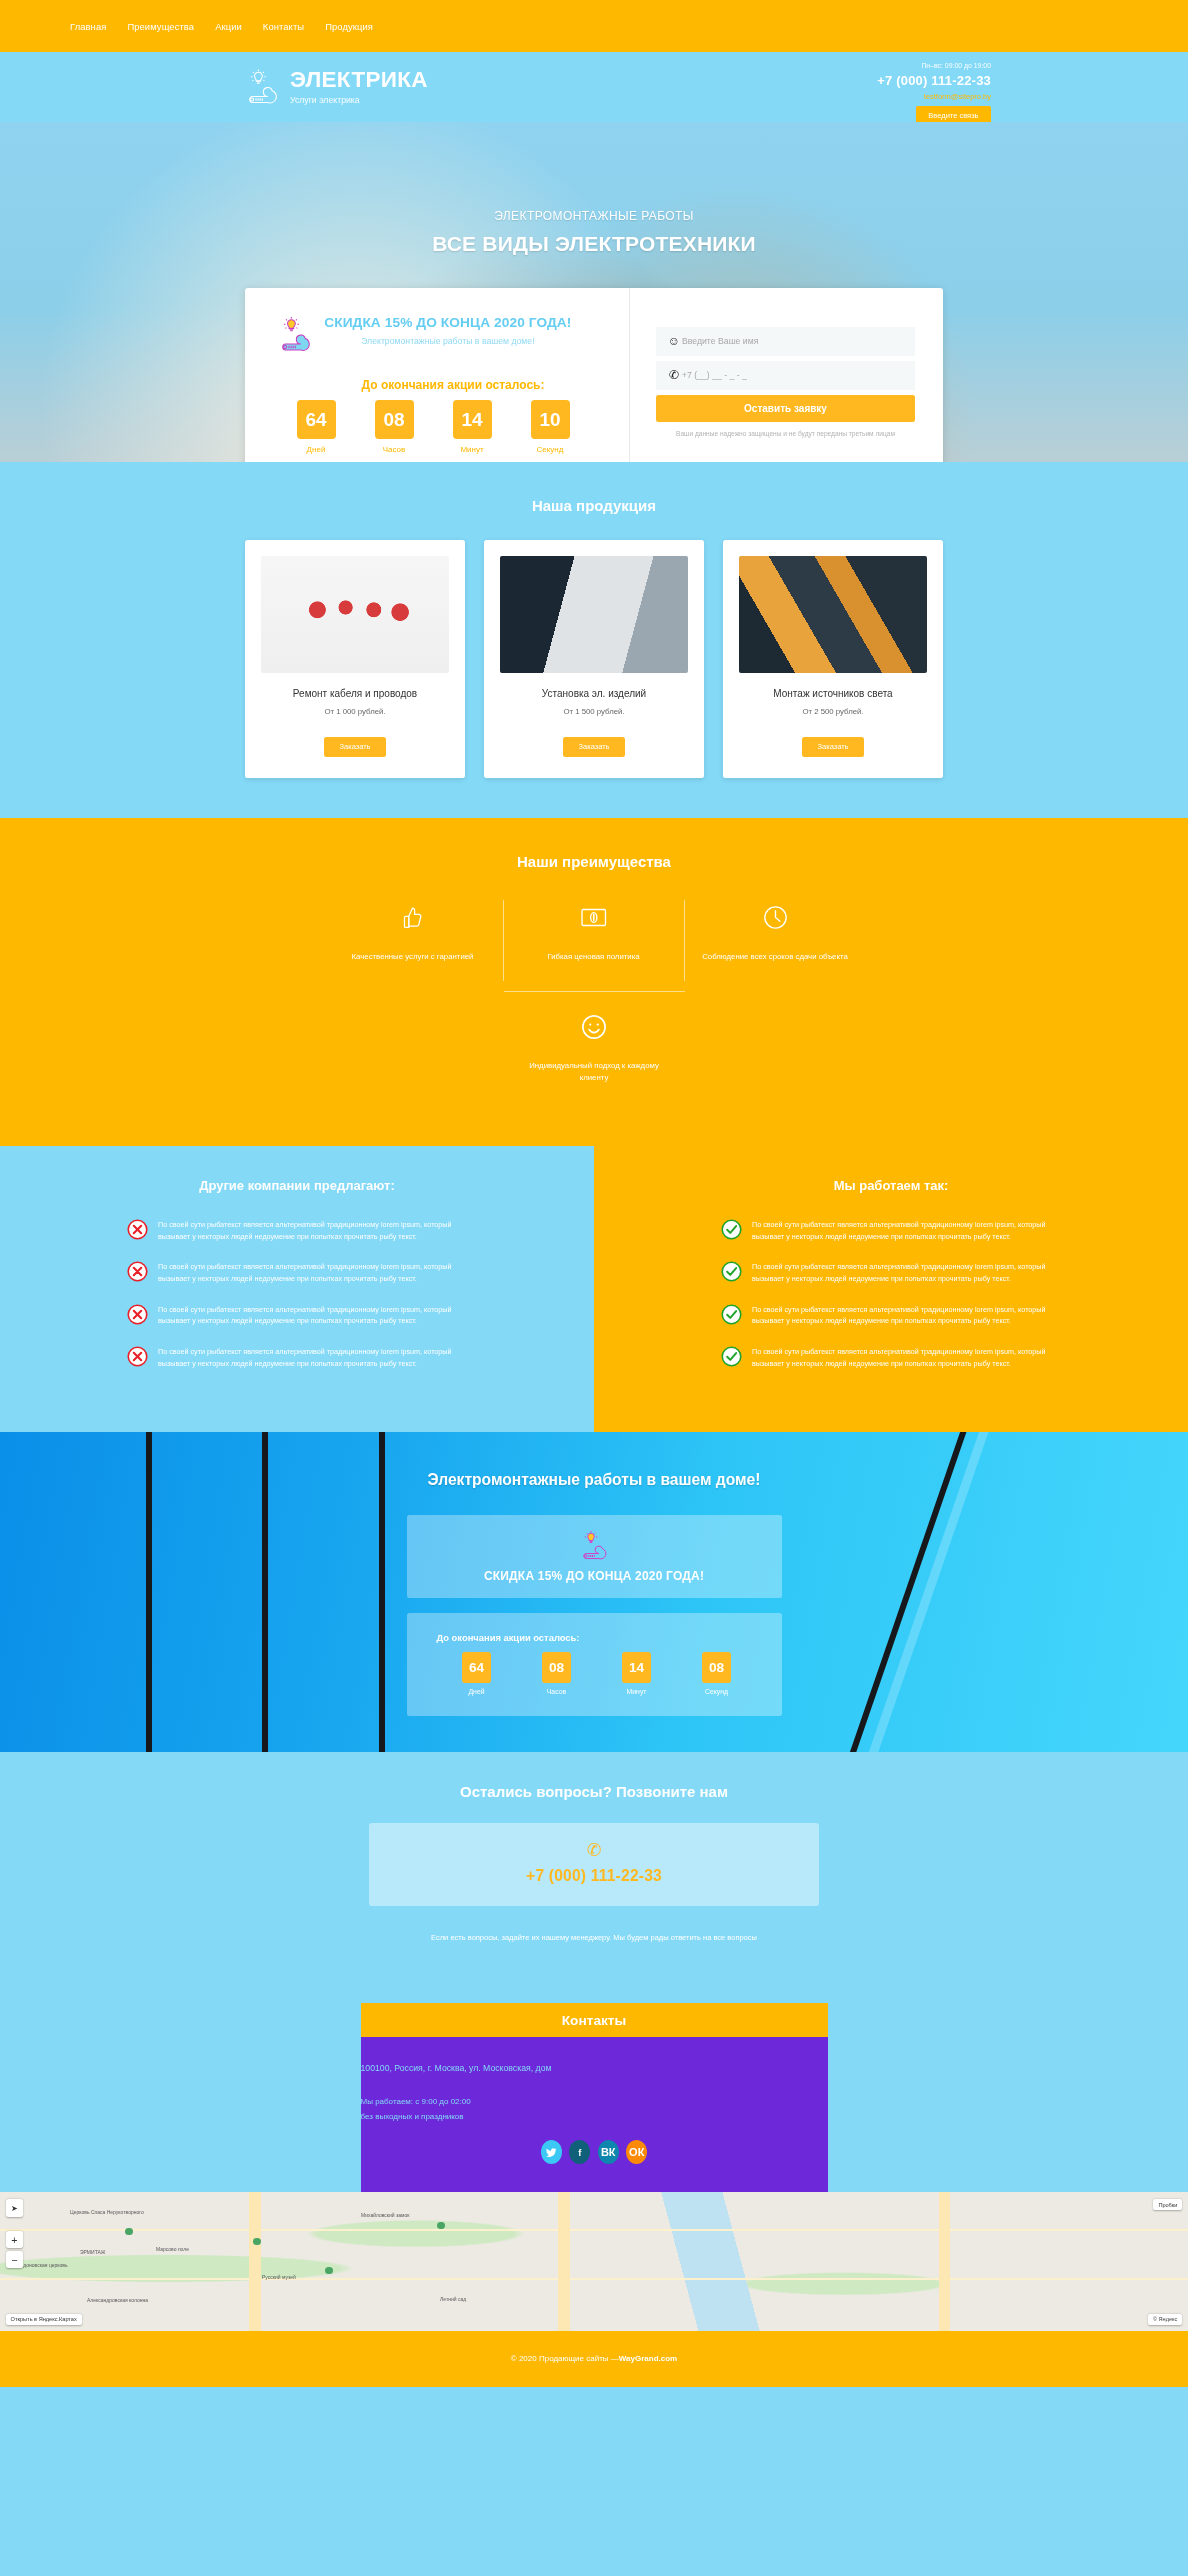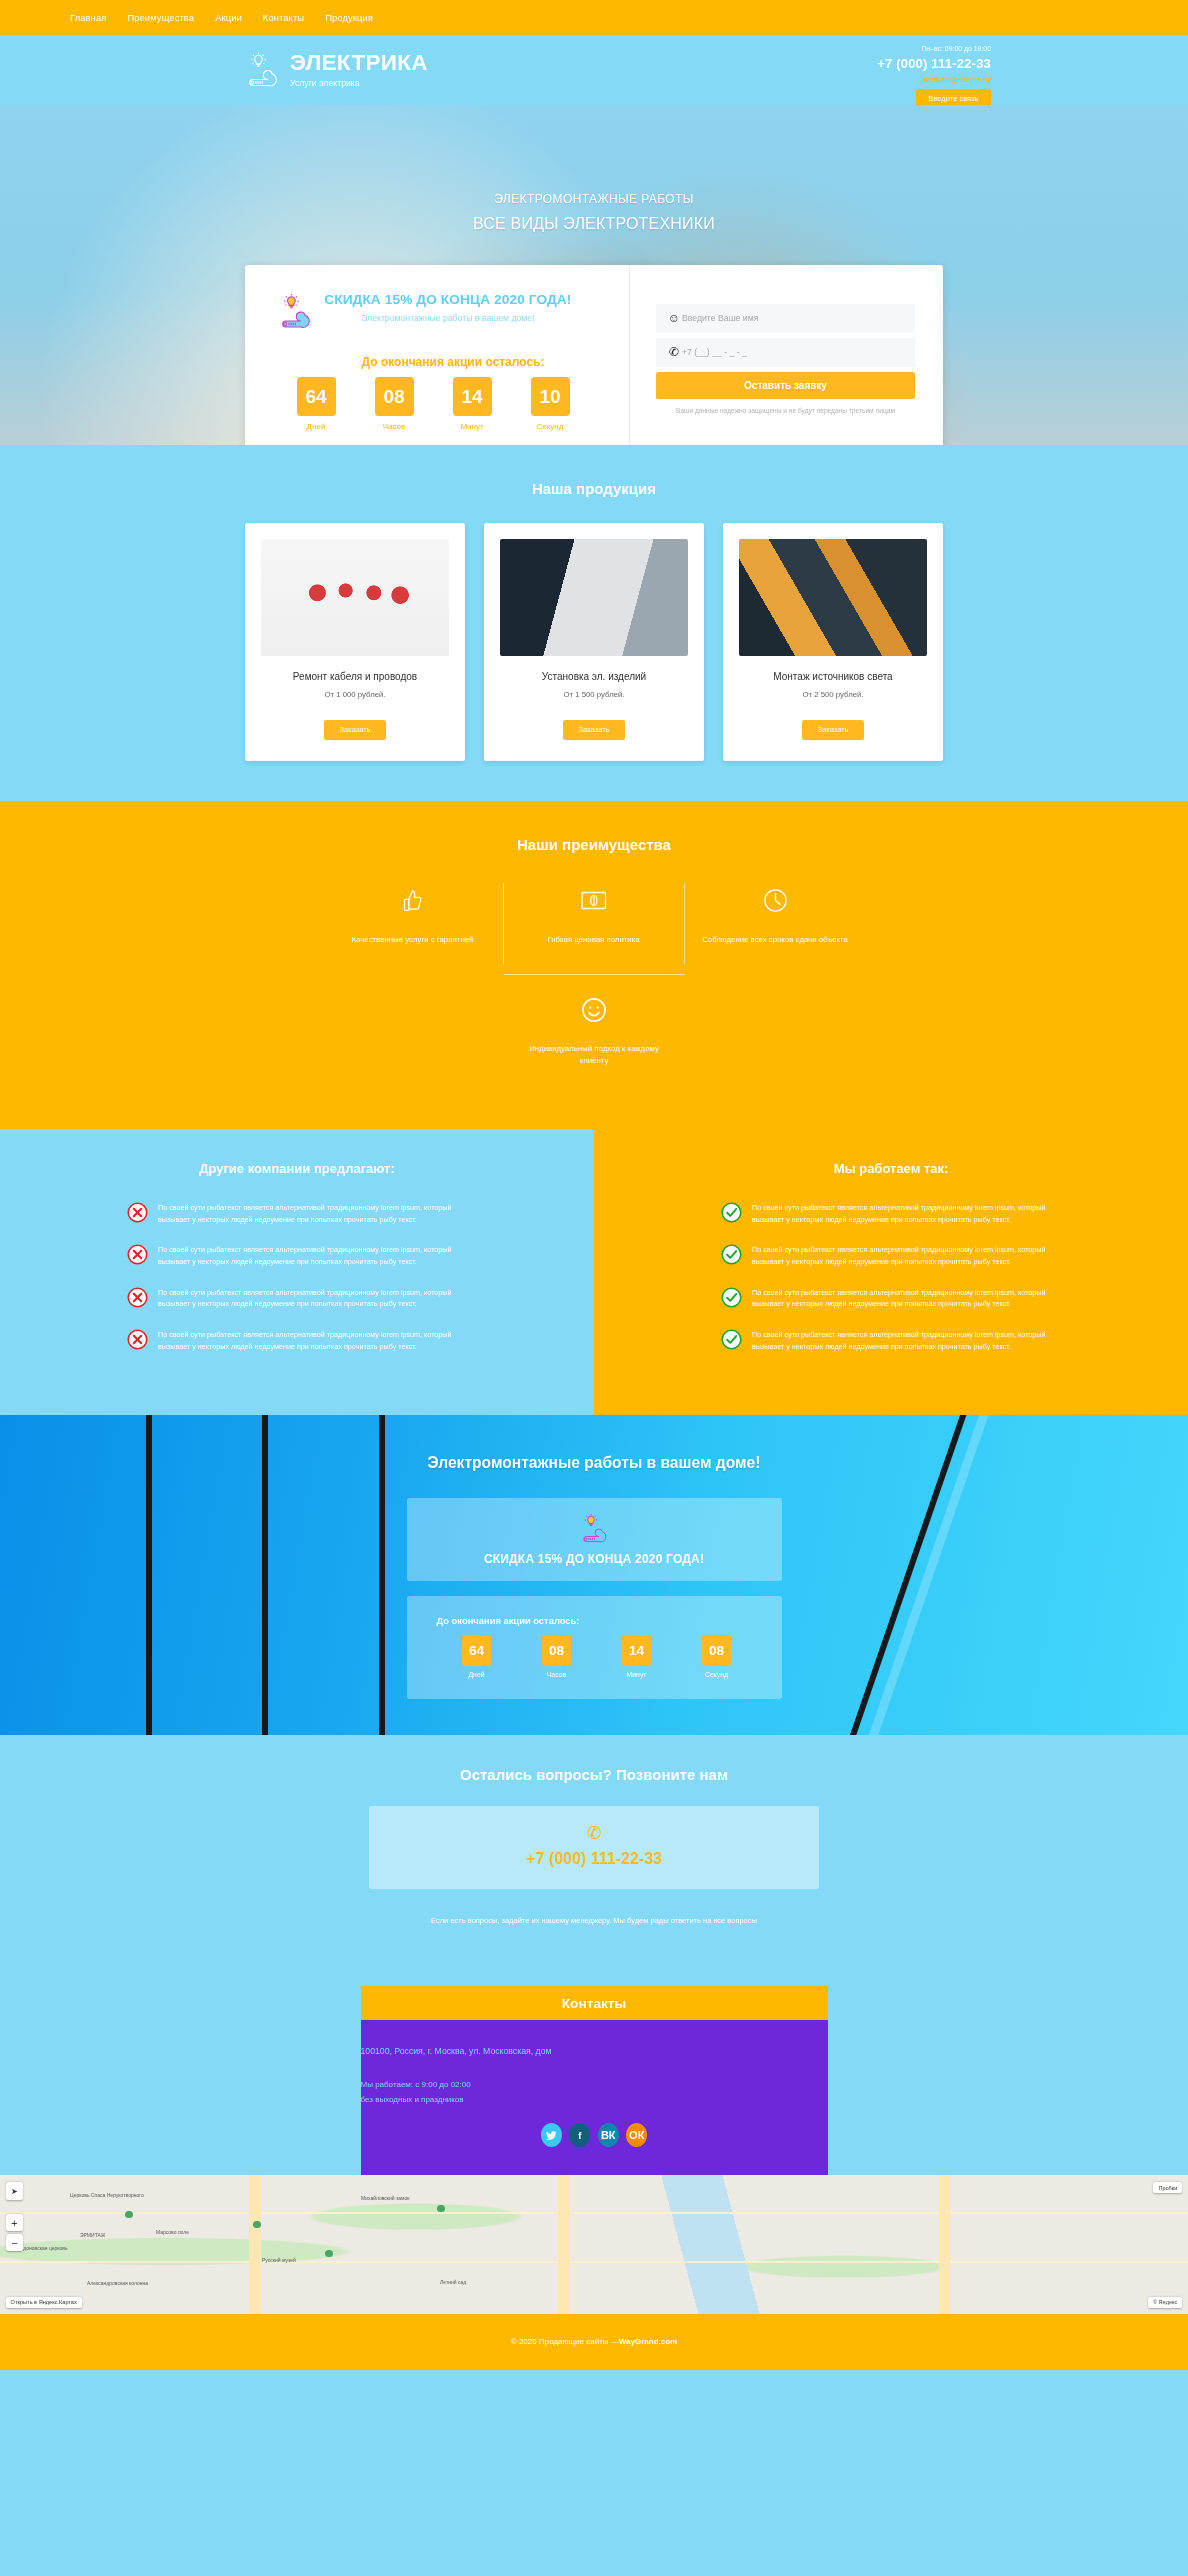--- a/index.html
+++ b/index.html
@@ -8,21 +8,21 @@
     font-family: "Liberation Sans", "DejaVu Sans", sans-serif;
     background:#84d9f7;
     color:#333;
     -webkit-font-smoothing:antialiased;
   }
   .wrap { width:1188px; margin:0 auto; }
 
   
   .topnav {
     background:#ffb800;
-    height:35px;
+    height:52px;
     display:flex;
     align-items:center;
     padding-left:70px;
   }
   .topnav a {
     color:#fff;
     font-size:9.4px;
     text-decoration:none;
     margin-right:21px;
     letter-spacing:0.1px;
@@ -77,21 +77,21 @@
     content:""; position:absolute; left:28%; bottom:0; width:44%; height:46%;
     background:linear-gradient(180deg, rgba(90,70,50,0) 0%, rgba(95,75,55,.30) 60%, rgba(70,55,40,.45) 100%);
     filter:blur(3.7px);
   }
   .hero-inner { position:relative; z-index:2; text-align:center; padding-top:87px; }
   .hero-kicker {
     color:#fff; font-size:12px; letter-spacing:0.4px; margin-bottom:8.7px;
     text-shadow:0 0.6px 1.2px rgba(0,0,0,.12);
   }
   .hero-title {
-    color:#fff; font-size:16px; font-weight:normal; letter-spacing:0.2px;
+    color:#fff; font-size:21px; font-weight:bold; letter-spacing:0.2px;
     text-shadow:0 0.6px 1.9px rgba(0,0,0,.15);
   }
 
   .offer-card {
     position:relative; z-index:3;
     width:698px; margin:32px auto 0;
     background:#fff; border-radius:3.1px;
     box-shadow:0 1.9px 8.7px rgba(0,0,0,.12);
     display:flex; min-height:200px;
   }

